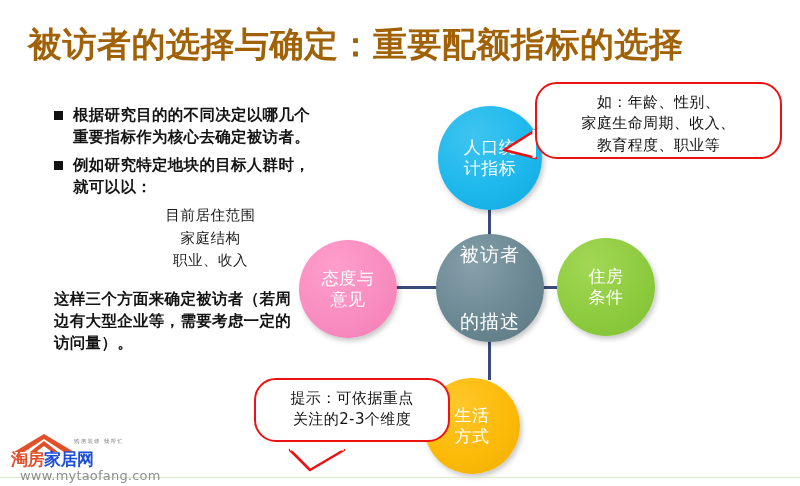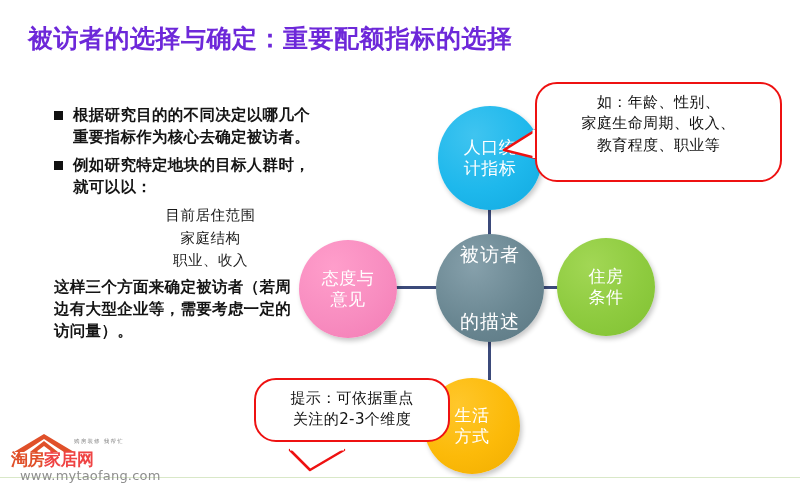--- a/index.html
+++ b/index.html
@@ -14,23 +14,23 @@
     overflow: hidden;
     font-family: "DejaVu Sans", "Liberation Sans", sans-serif;
     background: #ffffff;
   }
 
   
   .slide-title {
     position: absolute;
     left: 28px;
     top: 22px;
-    font-size: 25px;
+    font-size: 34px;
     font-weight: bold;
-    color: #6d28d9;
+    color: #a16207;
     letter-spacing: 0.5px;
     white-space: nowrap;
   }
 
   
   .body-text {
     position: absolute;
     left: 54px;
     top: 104px;
     width: 265px;
@@ -59,21 +59,21 @@
     margin: 3px 0 2px 48px;
   }
   .sub-item {
     font-size: 14.5px;
     line-height: 1.56;
     color: #1a1a1a;
     letter-spacing: 0.5px;
     text-align: center;
   }
   .tail-para {
-    margin-top: 4px;
+    margin-top: 16px;
     font-size: 15.5px;
     font-weight: bold;
     line-height: 1.42;
     color: #141414;
     letter-spacing: 0.3px;
     width: 252px;
   }
 
   
   .diagram {
@@ -155,21 +155,21 @@
   .callout-line {
     font-size: 15px;
     line-height: 1.42;
     letter-spacing: 0.4px;
     white-space: nowrap;
   }
   .callout-top {
     left: 535px;
     top: 82px;
     width: 247px;
-    padding: 8px 10px 24px;
+    padding: 8px 10px 1px;
   }
   .callout-bottom {
     left: 254px;
     top: 378px;
     width: 196px;
     padding: 8px 8px 9px;
   }
   .tail-svg {
     position: absolute;
     overflow: visible;
@@ -203,21 +203,21 @@
   }
   .logo-name {
     position: absolute;
     left: 3px; top: 16px;
     font-size: 17px;
     font-weight: bold;
     letter-spacing: -0.5px;
     white-space: nowrap;
   }
   .logo-name .c-red { color: #e0502a; }
-  .logo-name .c-gray { color: #ef4444; }
+  .logo-name .c-gray { color: #1d4ed8; }
   .logo-url {
     position: absolute;
     left: 12px; top: 36px;
     font-size: 13px;
     color: #8e8e8e;
     letter-spacing: 0.2px;
     white-space: nowrap;
   }
 </style>
 </head>

